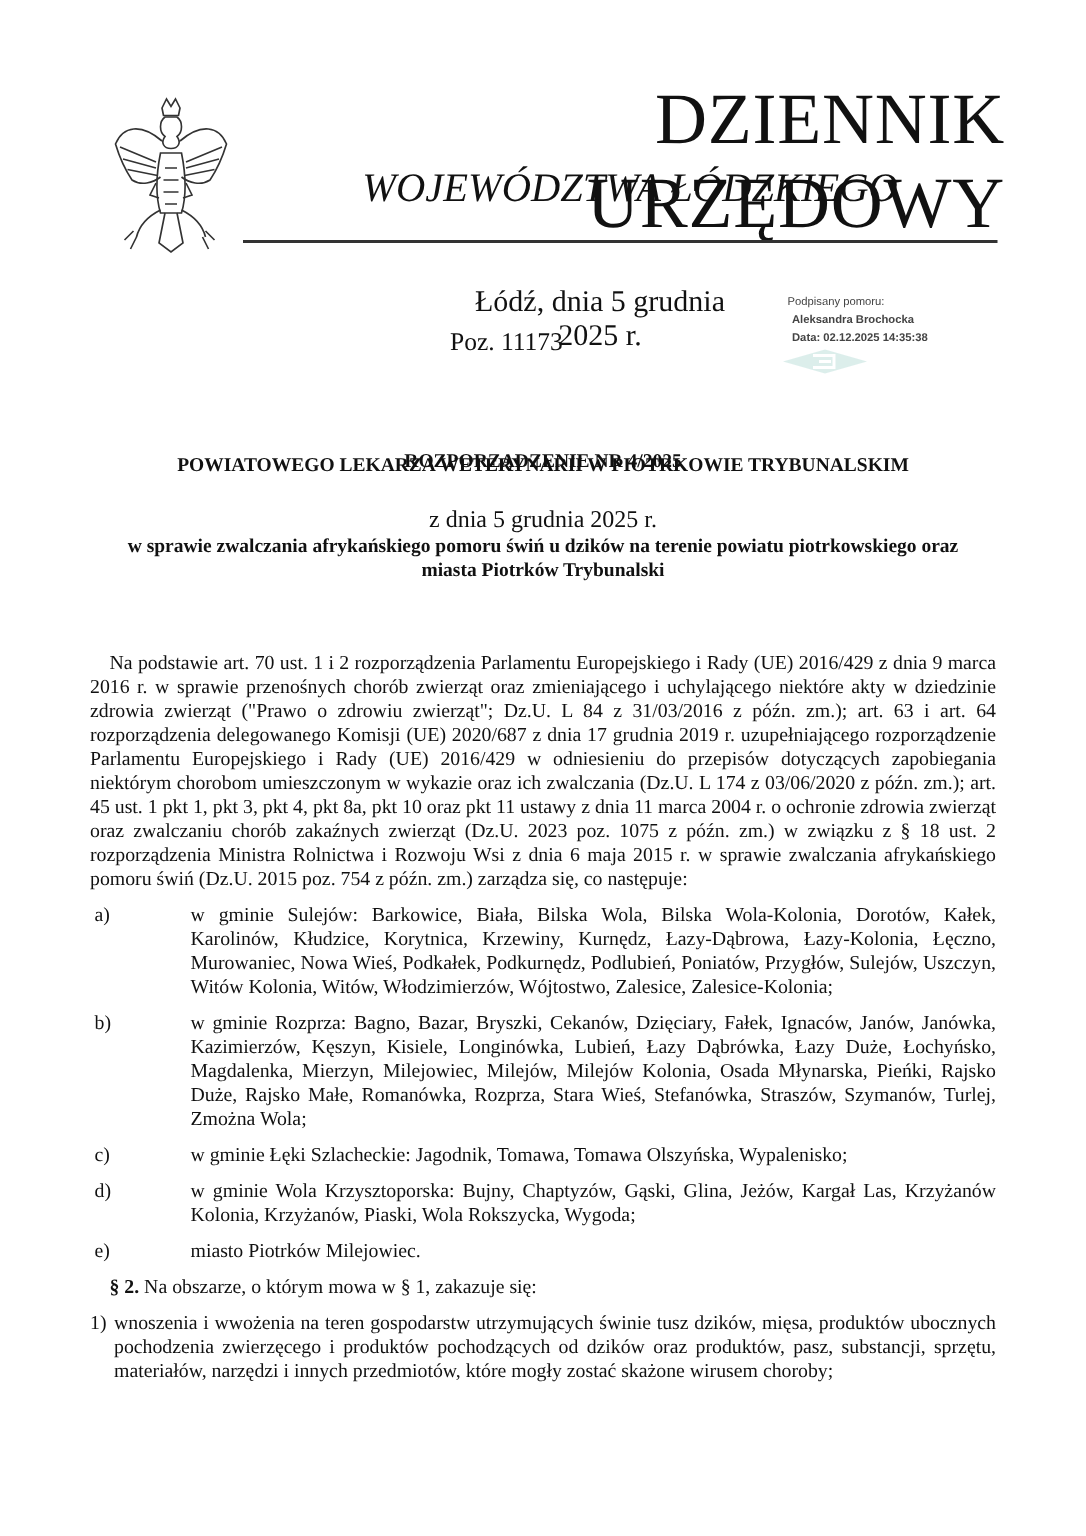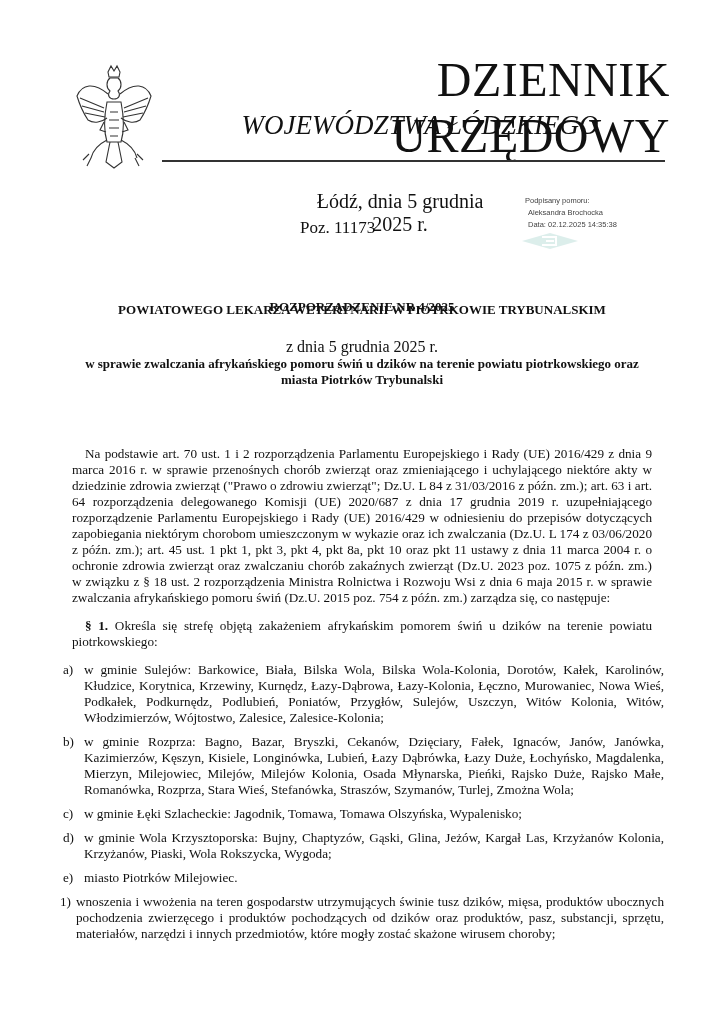--- a/index.html
+++ b/index.html
@@ -8,33 +8,33 @@
   .emblem { position: absolute; left: 74px; top: 62px; width: 80px; height: 108px; }
   .title1 { position: absolute; left: 170px; top: 52px; width: 500px; text-align: right;
             font-size: 48px; letter-spacing: 0.5px; line-height: 56px; }
   .title2 { position: absolute; left: 170px; top: 108px; width: 500px; text-align: center;
             font-size: 27px; line-height: 34px; font-style: italic; }
   .rule { position: absolute; left: 162px; top: 160px; width: 503px; height: 0; border-top: 2px solid #333; }
   .place-date { position: absolute; left: 300px; top: 190px; width: 200px; text-align: center; font-size: 20px; }
   .poz { position: absolute; left: 300px; top: 218px; width: 200px; text-align: left; font-size: 17px; }
   .sig { position: absolute; left: 525px; top: 195px; font-family: "Liberation Sans", sans-serif; font-size: 7.5px;
          color: #444; line-height: 12px; }
-  .sig .l2 { padding-left: 3px; }
+  .sig .l2 { padding-left: 3px; font-weight: bold; }
   .sig-mark { position: absolute; left: 520px; top: 232px; width: 60px; height: 18px; opacity: 0.35; }
   .head { position: absolute; left: 80px; width: 564px; text-align: center; font-weight: bold; font-size: 13px; line-height: 16px; }
   .h1 { top: 299px; }
   .h3 { top: 339px; font-weight: normal; font-size: 16px; }
   .h4 { top: 356px; }
   .body { position: absolute; left: 60px; width: 604px; top: 434px; font-size: 13.2px; line-height: 16px; text-align: justify; }
-  .body p { margin: 12px; }
+  .body p { margin: 0; }
   .indent { text-indent: 13px; }
   .para { margin-top: 8px !important; }
   .list-item { display: flex; margin-top: 8px; }
   .list-item .mark { width: 21px; flex: none; padding-left: 3px; }
-  .list-item .text { flex: 1; }
+  .list-item .text { flex: 1; margin-left: 43px; }
   .num-item { display: flex; margin-top: 8px; }
   .num-item .mark { width: 16px; flex: none; }
   .num-item .text { flex: 1; }
   b { font-weight: bold; }
 </style>
 </head>
 <body>
 
 <svg class="emblem" viewBox="0 0 80 108">
   <g fill="none" stroke="#333" stroke-width="1.1">
@@ -71,24 +71,20 @@
 </svg>
 
 <div class="head h1">ROZPORZĄDZENIE NR 4/2025</div>
 <div class="head" style="top:302px">POWIATOWEGO LEKARZA WETERYNARII W PIOTRKOWIE TRYBUNALSKIM</div>
 <div class="head h3">z dnia 5 grudnia 2025 r.</div>
 <div class="head h4">w sprawie zwalczania afrykańskiego pomoru świń u dzików na terenie powiatu piotrkowskiego oraz miasta Piotrków Trybunalski</div>
 
 <div class="body">
   <p class="indent">Na podstawie art. 70 ust. 1 i 2 rozporządzenia Parlamentu Europejskiego i Rady (UE) 2016/429 z dnia 9 marca 2016 r. w sprawie przenośnych chorób zwierząt oraz zmieniającego i uchylającego niektóre akty w dziedzinie zdrowia zwierząt ("Prawo o zdrowiu zwierząt"; Dz.U. L 84 z 31/03/2016 z późn. zm.); art. 63 i art. 64 rozporządzenia delegowanego Komisji (UE) 2020/687 z dnia 17 grudnia 2019 r. uzupełniającego rozporządzenie Parlamentu Europejskiego i Rady (UE) 2016/429 w odniesieniu do przepisów dotyczących zapobiegania niektórym chorobom umieszczonym w wykazie oraz ich zwalczania (Dz.U. L 174 z 03/06/2020 z późn. zm.); art. 45 ust. 1 pkt 1, pkt 3, pkt 4, pkt 8a, pkt 10 oraz pkt 11 ustawy z dnia 11 marca 2004 r. o ochronie zdrowia zwierząt oraz zwalczaniu chorób zakaźnych zwierząt (Dz.U. 2023 poz. 1075 z późn. zm.) w związku z § 18 ust. 2 rozporządzenia Ministra Rolnictwa i Rozwoju Wsi z dnia 6 maja 2015 r. w sprawie zwalczania afrykańskiego pomoru świń (Dz.U. 2015 poz. 754 z późn. zm.) zarządza się, co następuje:</p>
 
-  <p class="indent para">
-    <b>§ 1.</b>
-    <span>Określa się strefę objętą zakażeniem afrykańskim pomorem świń u dzików na terenie powiatu piotrkowskiego:</span>
-  </p>
 
   <div class="list-item">
     <span class="mark">a)</span>
     <span class="text">w gminie Sulejów: Barkowice, Biała, Bilska Wola, Bilska Wola-Kolonia, Dorotów, Kałek, Karolinów, Kłudzice, Korytnica, Krzewiny, Kurnędz, Łazy-Dąbrowa, Łazy-Kolonia, Łęczno, Murowaniec, Nowa Wieś, Podkałek, Podkurnędz, Podlubień, Poniatów, Przygłów, Sulejów, Uszczyn, Witów Kolonia, Witów, Włodzimierzów, Wójtostwo, Zalesice, Zalesice-Kolonia;</span>
   </div>
   <div class="list-item">
     <span class="mark">b)</span>
     <span class="text">w gminie Rozprza: Bagno, Bazar, Bryszki, Cekanów, Dzięciary, Fałek, Ignaców, Janów, Janówka, Kazimierzów, Kęszyn, Kisiele, Longinówka, Lubień, Łazy Dąbrówka, Łazy Duże, Łochyńsko, Magdalenka, Mierzyn, Milejowiec, Milejów, Milejów Kolonia, Osada Młynarska, Pieńki, Rajsko Duże, Rajsko Małe, Romanówka, Rozprza, Stara Wieś, Stefanówka, Straszów, Szymanów, Turlej, Zmożna Wola;</span>
   </div>
   <div class="list-item">
@@ -97,18 +93,22 @@
   </div>
   <div class="list-item">
     <span class="mark">d)</span>
     <span class="text">w gminie Wola Krzysztoporska: Bujny, Chaptyzów, Gąski, Glina, Jeżów, Kargał Las, Krzyżanów Kolonia, Krzyżanów, Piaski, Wola Rokszycka, Wygoda;</span>
   </div>
   <div class="list-item">
     <span class="mark">e)</span>
     <span class="text">miasto Piotrków Milejowiec.</span>
   </div>
 
+  <p class="indent para">
+    <b>§ 2.</b>
+    <span>Na obszarze, o którym mowa w § 1, zakazuje się:</span>
+  </p>
 
   <div class="num-item">
     <span class="mark">1)</span>
     <span class="text">wnoszenia i wwożenia na teren gospodarstw utrzymujących świnie tusz dzików, mięsa, produktów ubocznych pochodzenia zwierzęcego i produktów pochodzących od dzików oraz produktów, pasz, substancji, sprzętu, materiałów, narzędzi i innych przedmiotów, które mogły zostać skażone wirusem choroby;</span>
   </div>
 </div>
 
 </body></html>

